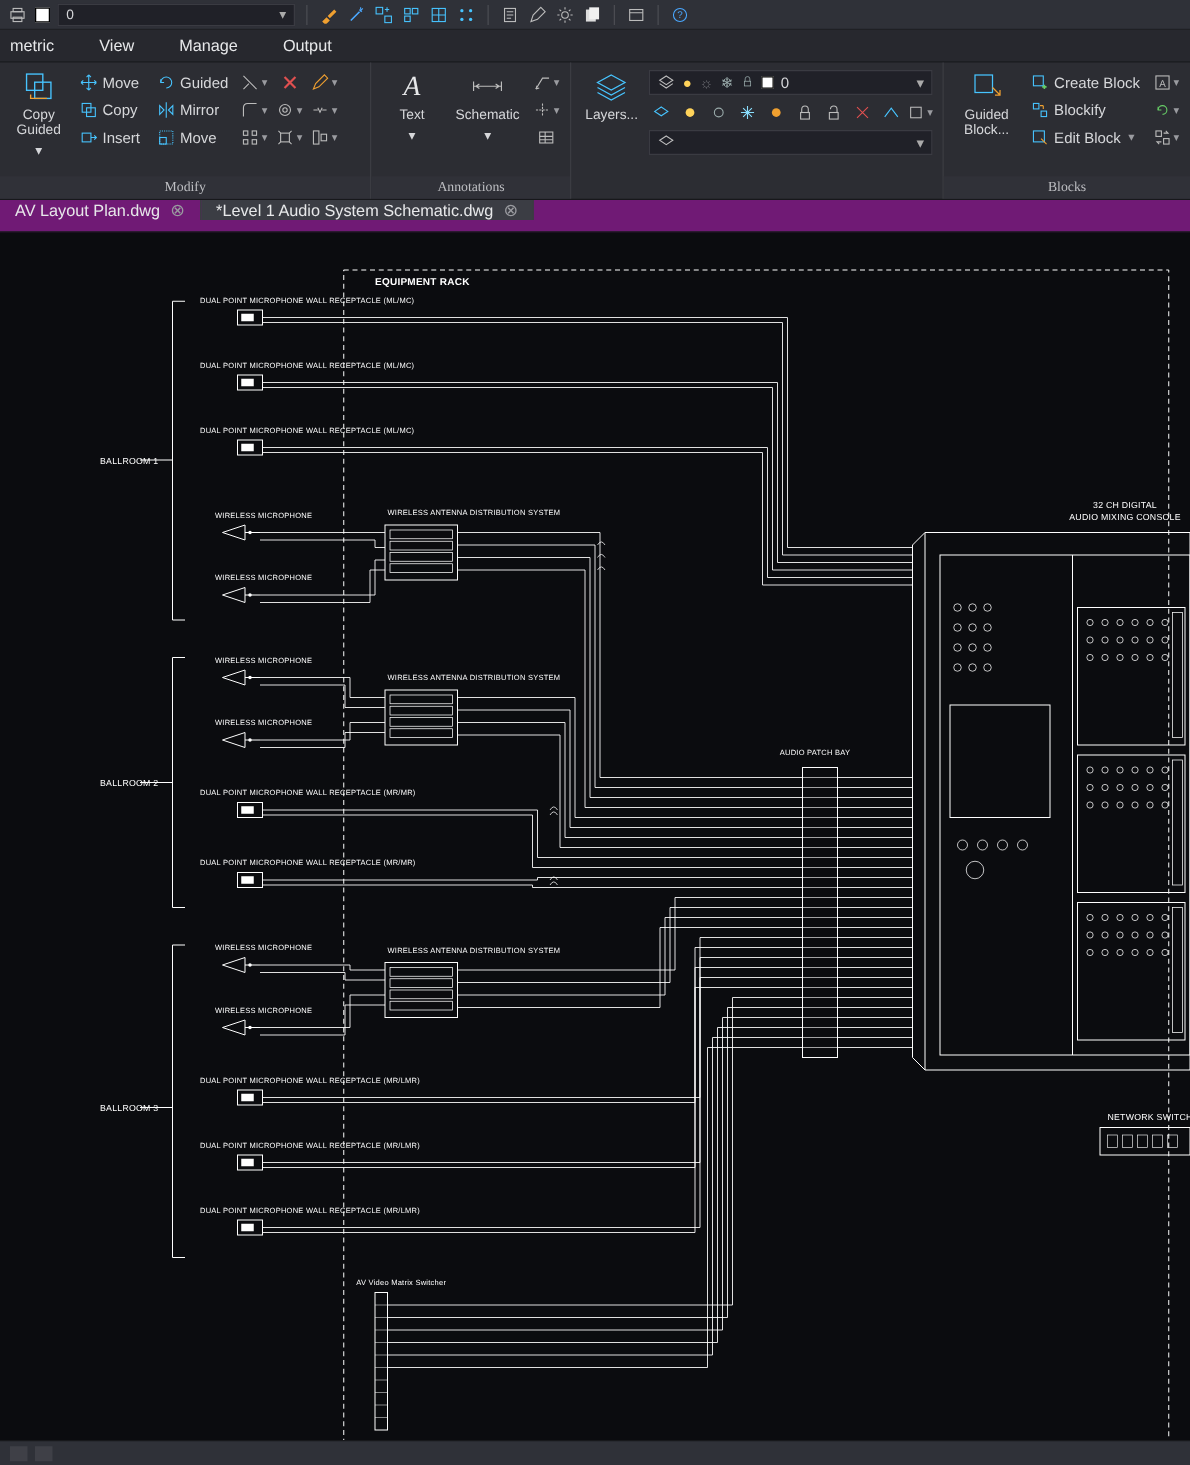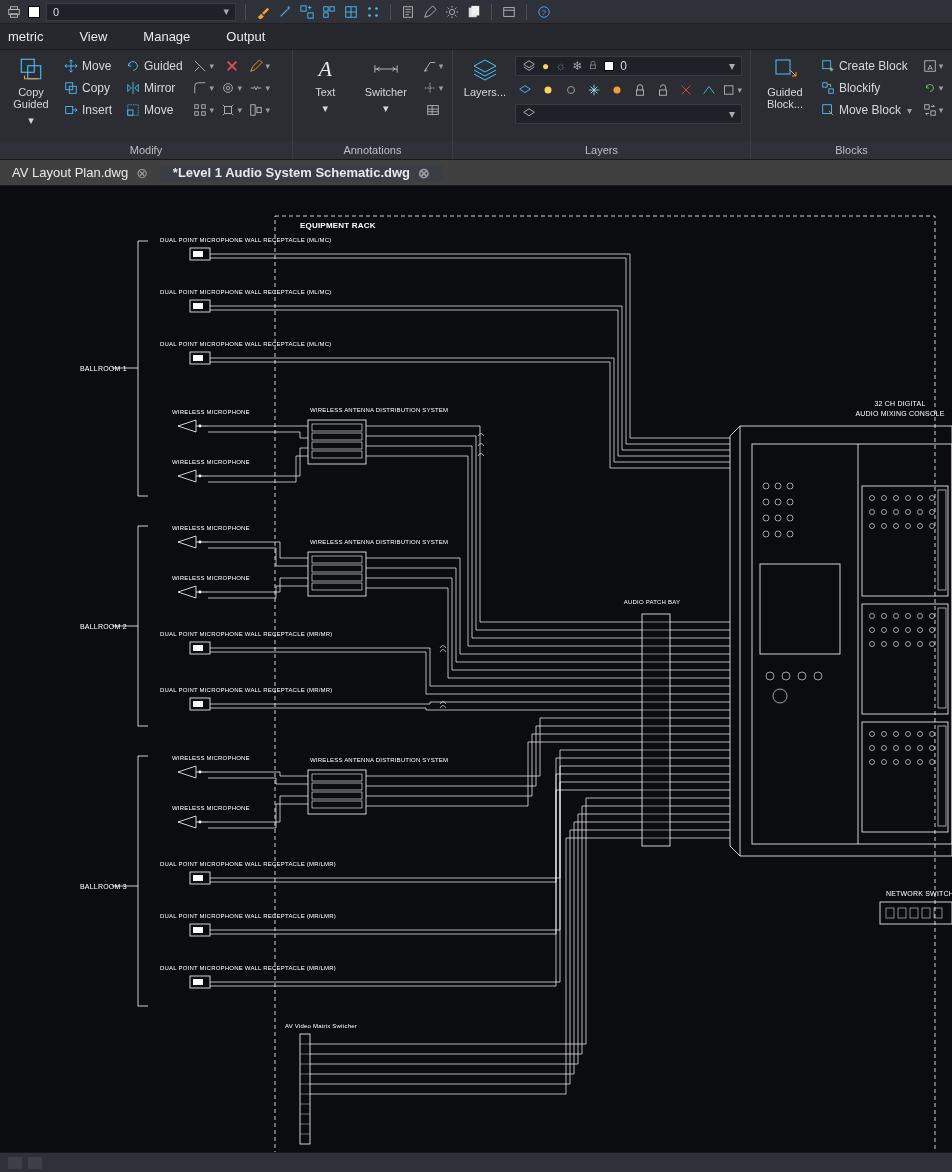--- a/index.html
+++ b/index.html
@@ -54,21 +54,21 @@
     border-bottom: 1px solid #17181b;
   }
   .panel {
     display:flex; flex-direction:column; position:relative;
     border-right:1px solid #3b3c42;
   }
   .panel:last-child { border-right:none; }
   .panel-body { flex:1; display:flex; align-items:flex-start; padding:6px 8px 0 8px; gap:6px;}
   .panel-label {
     text-align:center; font-size:11px; color:#bdbec2;
-    background:#303138; height:18px; line-height:18px;
+    background:#303138; height:18px; line-height:18px;font-family:Liberation Serif, serif;
   }
   .rbtn {
     display:flex; align-items:center; gap:4px;
     color:#d6d7da; font-size:12px; padding:2px 4px; height:20px;
     white-space:nowrap;
   }
   .rbtn .caret { color:#9a9ba0; font-size:10px; margin-left:2px; }
   .rcol { display:flex; flex-direction:column; gap:2px; }
   .big-btn {
     display:flex; flex-direction:column; align-items:center; justify-content:flex-start;
@@ -87,29 +87,29 @@
   }
   .layers-dd::after { content:"▾"; position:absolute; right:6px; color:#aaa;}
   .bulb-on  { color:#ffd35a;}
   .bulb-dim { color:#6b6c72;}
 
   
 
   
   .file-tabs {
     height: 26px;
-    background: #404040;
-    display:flex; align-items:center;
+    background: #701a75;
+    display:flex; align-items:flex-start;
     border-bottom:1px solid #17181b;
   }
   .ftab {
     display:flex; align-items:center; gap:8px; padding:0 12px;
     color:#e7e8ea; font-size:13px; border-right:1px solid #3b3c42;
   }
-  .ftab.active { background:#3b3d44; font-weight:700; }
+  .ftab.active { background:#3b3d44; font-weight:400; }
   .ftab .close { color:#9a9ba0; font-size:14px; }
 
   
   .canvas {
     flex:1; position:relative; background:#0b0c0f; overflow:hidden;
   }
   .canvas svg { position:absolute; top:0; left:0; }
   .canvas text {
     font-family: Arial, sans-serif; fill:#fff;
     font-size:6px; letter-spacing:0.2px;
@@ -352,21 +352,21 @@
     <div class="panel-body">
       <div class="big-btn">
         <span class="glyph" style="font-family:serif; font-style:italic; color:#e7e8ea">A</span>
         <span>Text</span>
         <span class="caret">▾</span>
       </div>
       <div class="big-btn" style="width:62px">
         <svg viewBox="0 0 28 20">
             <path d="M2 10 L26 10 M2 6 L2 14 M26 6 L26 14 M4 10 L7 8 M4 10 L7 12 M24 10 L21 8 M24 10 L21 12" stroke="#bcbcbc" fill="none"></path>
           </svg>
-        <span>Switcher</span>
+        <span>Schematic</span>
         <span class="caret">▾</span>
       </div>
       <div class="rcol">
         <span class="tiny caret-after">
             <svg viewBox="0 0 16 16">
               <path d="M2 14 L8 4 L14 4" stroke="#bcbcbc" fill="none"></path>
               <path d="M2 14 L5 13 M2 14 L3 11" stroke="#bcbcbc"></path>
             </svg>
           </span>
         <span class="tiny caret-after">
@@ -470,21 +470,20 @@
           <div class="layers-dd" style="min-width:200px">
             <span class="tiny" style="width:14px">
                 <svg viewBox="0 0 16 16">
                   <path d="M8 2 L14 6 L8 10 L2 6 Z" stroke="#bcbcbc" fill="none"></path>
                 </svg>
               </span>
           </div>
         </div>
       </div>
     </div>
-    <div class="panel-label">Layers</div>
   </div>
 
   <div class="panel" style="flex:1">
     <div class="panel-body">
       <div class="big-btn" style="width:52px">
         <svg viewBox="0 0 26 26">
             <rect x="4" y="4" width="14" height="14" stroke="#47c4ff" fill="none"></rect>
             <path d="M18 14 L24 20 M24 16 L24 20 L20 20" stroke="#f0a030" fill="none"></path>
           </svg>
         <span style="white-space:pre-line">Guided
@@ -504,21 +503,21 @@
               <rect x="9" y="9" width="5" height="5" stroke="#47c4ff" fill="none"></rect>
               <path d="M8 4 L11 4 M11 4 L11 7" stroke="#f0a030"></path>
             </svg>
           <span>Blockify</span>
         </div>
         <div class="rbtn">
           <svg width="14" height="14" viewBox="0 0 16 16">
               <rect x="2" y="2" width="10" height="10" stroke="#47c4ff" fill="none"></rect>
               <path d="M9 9 L14 14" stroke="#f0a030"></path>
             </svg>
-          <span>Move Block</span>
+          <span>Edit Block</span>
             <span class="caret">▾</span>
         </div>
       </div>
       <div class="rcol">
         <span class="tiny caret-after">
             <svg viewBox="0 0 16 16">
               <rect x="2" y="2" width="12" height="12" stroke="#bcbcbc" fill="none"></rect>
               <text x="8" y="12" font-size="9" text-anchor="middle" fill="#bcbcbc">A</text>
             </svg>
           </span>

